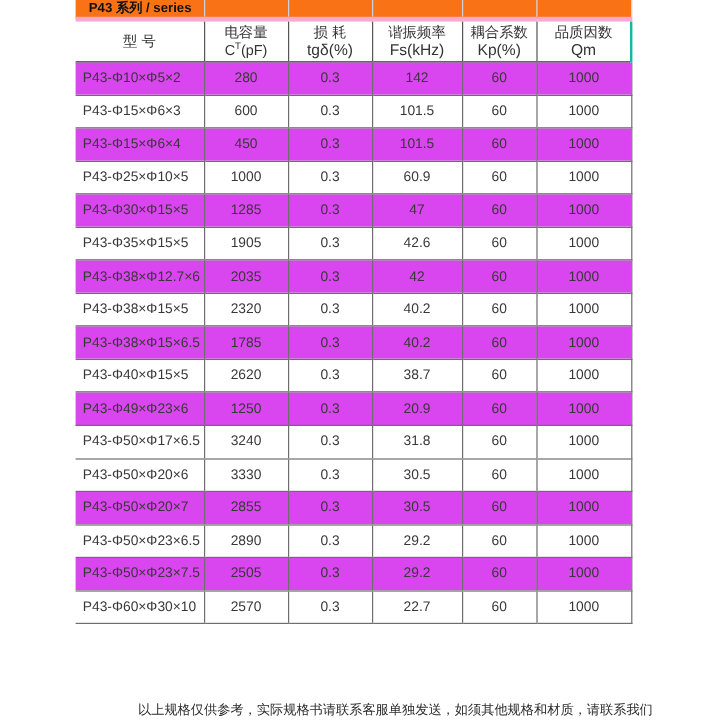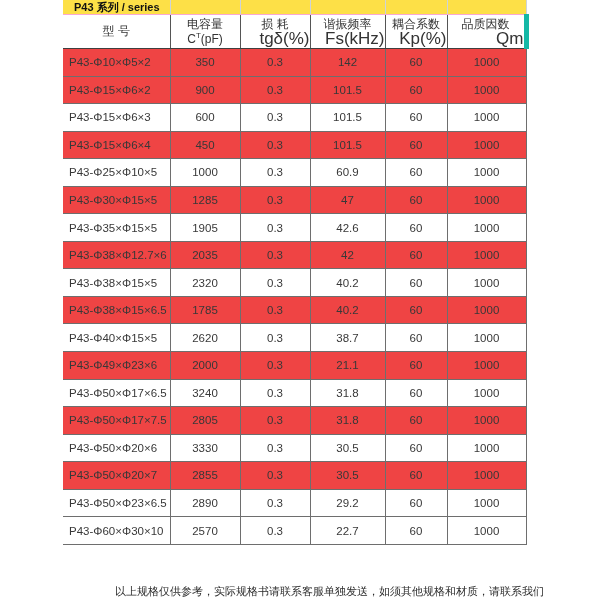--- a/index.html
+++ b/index.html
@@ -9,55 +9,55 @@
     font-family:"Liberation Sans","DejaVu Sans",sans-serif;
     position:relative;
     overflow:hidden;
     color:#333;
   }
   .table-wrap { position:absolute; left:63px; top:0; }
   table { border-collapse:collapse; table-layout:fixed; width:463px; }
   td, th { padding:0; margin:0; }
 
   
-  tr.title-row td { height:14px; border-bottom:1px solid #f9a8d4; background:#fde047; }
+  tr.title-row td { height:14px; border-bottom:4px solid #f9a8d4; background:#f97316; }
   tr.title-row td.blank { border-left:1px solid #cdd3d9; }
   tr.title-row td:last-child { border-right:1px solid #cdd3d9; }
   .title-cell span {
     font-weight:bold; font-size:11px; line-height:13px;
     color:#111; white-space:nowrap; padding-left:5px; display:inline-block;
   }
 
   
   tr.header-row th {
     height:33px;
     border-bottom:1px solid #3f3f3f;
     border-left:1px solid #555;
     background:#fff;
     font-weight:normal; text-align:center; vertical-align:middle;
     color:#333;
   }
   tr.header-row th:first-child { border-left:none;margin-top:32px; }
-  tr.header-row th:last-child { border-right:5px solid #14b8a6; }
+  tr.header-row th:last-child { border-right:2px solid #14b8a6; }
   .h-line  { font-size:12px;   line-height:15px; }
-  .h-line2 { font-size:17px; line-height:14px;text-align:right; }
+  .h-line2 { font-size:13px; line-height:14px; }
   .h-line sup { font-size:8px; line-height:0; }
 
   
   tbody td {
     height:26.55px;
     border-bottom:1px solid #6e6e6e;
     border-left:1px solid #6e6e6e;
     text-align:center; vertical-align:middle;
     font-size:11.5px; color:#383838;
     background:#fff;
   }
   tbody td:first-child { border-left:none; text-align:left; padding-left:6px; white-space:nowrap; }
   tbody td:last-child  { border-right:1px solid #6e6e6e; }
-  tbody tr.alt td { background:#ef4444; }
+  tbody tr.alt td { background:#d946ef; }
 
   .footer {
     position:absolute; left:74px; top:584px;
     font-size:11px; color:#2b2b2b; white-space:nowrap;margin-left:41px;
   }
 </style>
 </head>
 <body>
 
 <div class="table-wrap">
@@ -100,31 +100,23 @@
           </th>
           <th>
             <div class="h-line">品质因数</div>
             <div class="h-line2">Qm</div>
           </th>
         </tr>
     </tbody>
       <tbody id="spec-tbody">
         <tr class="alt">
           <td>P43-Φ10×Φ5×2</td>
-          <td>350</td>
+          <td>280</td>
           <td>0.3</td>
           <td>142</td>
-          <td>60</td>
-          <td>1000</td>
-        </tr>
-        <tr class="alt">
-          <td>P43-Φ15×Φ6×2</td>
-          <td>900</td>
-          <td>0.3</td>
-          <td>101.5</td>
           <td>60</td>
           <td>1000</td>
         </tr>
         <tr>
           <td>P43-Φ15×Φ6×3</td>
           <td>600</td>
           <td>0.3</td>
           <td>101.5</td>
           <td>60</td>
           <td>1000</td>
@@ -188,61 +180,61 @@
         <tr>
           <td>P43-Φ40×Φ15×5</td>
           <td>2620</td>
           <td>0.3</td>
           <td>38.7</td>
           <td>60</td>
           <td>1000</td>
         </tr>
         <tr class="alt">
           <td>P43-Φ49×Φ23×6</td>
-          <td>2000</td>
-          <td>0.3</td>
-          <td>21.1</td>
+          <td>1250</td>
+          <td>0.3</td>
+          <td>20.9</td>
           <td>60</td>
           <td>1000</td>
         </tr>
         <tr>
           <td>P43-Φ50×Φ17×6.5</td>
           <td>3240</td>
           <td>0.3</td>
           <td>31.8</td>
           <td>60</td>
           <td>1000</td>
         </tr>
-        <tr class="alt">
-          <td>P43-Φ50×Φ17×7.5</td>
-          <td>2805</td>
-          <td>0.3</td>
-          <td>31.8</td>
-          <td>60</td>
-          <td>1000</td>
-        </tr>
         <tr>
           <td>P43-Φ50×Φ20×6</td>
           <td>3330</td>
           <td>0.3</td>
           <td>30.5</td>
           <td>60</td>
           <td>1000</td>
         </tr>
         <tr class="alt">
           <td>P43-Φ50×Φ20×7</td>
           <td>2855</td>
           <td>0.3</td>
           <td>30.5</td>
           <td>60</td>
           <td>1000</td>
         </tr>
         <tr>
           <td>P43-Φ50×Φ23×6.5</td>
           <td>2890</td>
+          <td>0.3</td>
+          <td>29.2</td>
+          <td>60</td>
+          <td>1000</td>
+        </tr>
+        <tr class="alt">
+          <td>P43-Φ50×Φ23×7.5</td>
+          <td>2505</td>
           <td>0.3</td>
           <td>29.2</td>
           <td>60</td>
           <td>1000</td>
         </tr>
         <tr>
           <td>P43-Φ60×Φ30×10</td>
           <td>2570</td>
           <td>0.3</td>
           <td>22.7</td>

